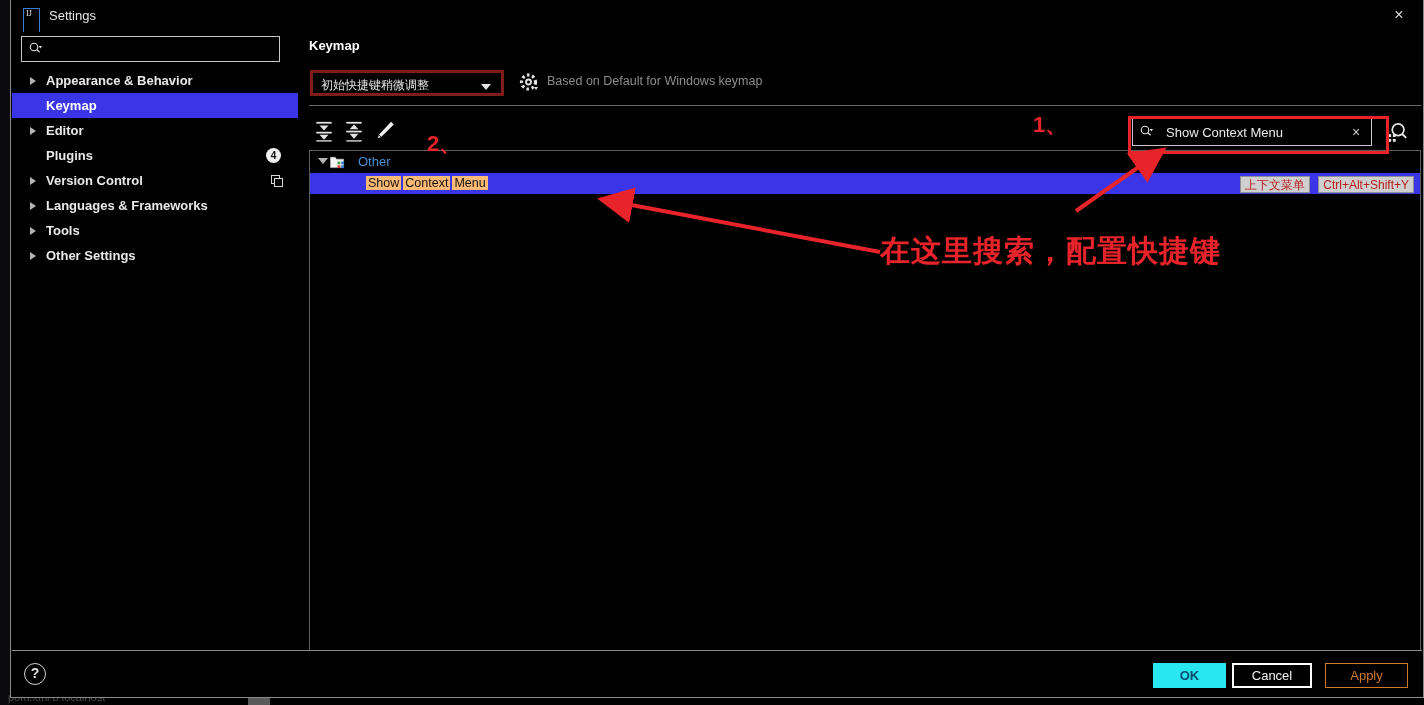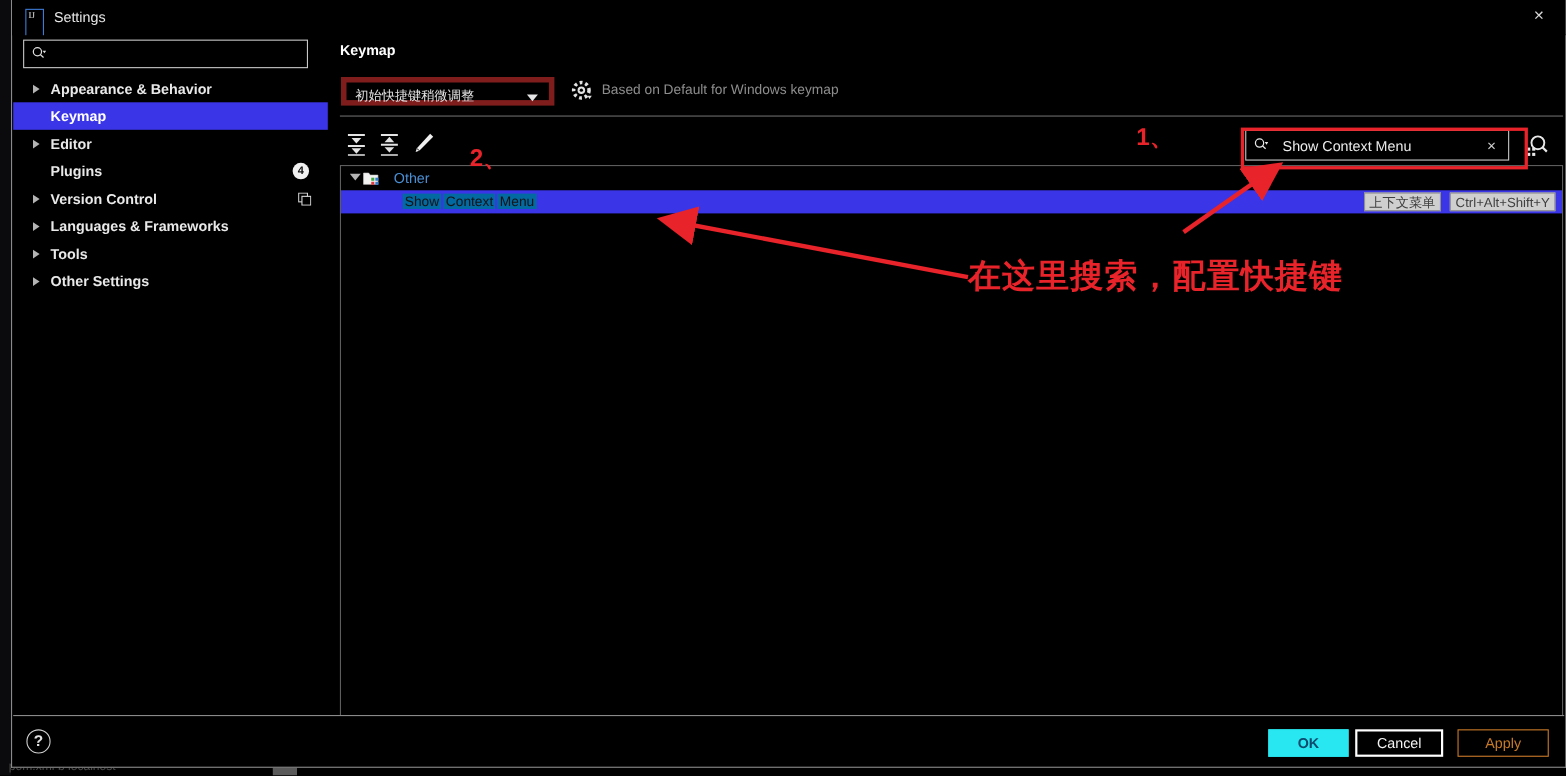--- a/index.html
+++ b/index.html
@@ -96,21 +96,21 @@
   }
 
   
   .main { position: absolute; left: 288px; top: 32px; right: 1px; bottom: 46px; }
   .panel-title {
     position: absolute; left: 10px; top: 6px; font-size: 13px;
     color: #ffffff; font-weight: bold;
   }
   .keymap-select {
     position: absolute; left: 11px; top: 38px; width: 194px; height: 26px;
-    border: 5px solid #7f1d1d; background: #000; color: #e4e4e4;
+    border: 3px solid #7f1d1d; background: #000; color: #e4e4e4;
     font-size: 12px; line-height: 24px; padding-left: 8px; cursor: pointer;
   }
   .keymap-select .caret {
     position: absolute; right: 10px; top: 11px; width: 0; height: 0;
     border-top: 6px solid #e4e4e4;
     border-left: 5px solid transparent; border-right: 5px solid transparent;
   }
   .gear-btn {
     position: absolute; left: 220px; top: 41px; width: 20px; height: 20px;
     cursor: pointer;
@@ -173,25 +173,25 @@
   }
   .row-group .glabel { margin-left: 20px; }
 
   .row-action {
     position: relative; height: 21px; background: #3b35e8; cursor: pointer;
   }
   .act-name {
     position: absolute; left: 56px; top: 2px; height: 17px; line-height: 17px;
     font-size: 12.5px; color: #0e0e0e; white-space: nowrap;
   }
-  .hl { background: #0369a1; color: #141414; padding: 0 2px; margin-right: 2px; }
+  .hl { background: #fdba74; color: #141414; padding: 0 2px; margin-right: 2px; }
   .sc-badges { position: absolute; right: 6px; top: 2px; height: 17px; }
   .sc-badge {
     display: inline-block; height: 17px; line-height: 17px;
-    background: #cfcfcf; color: #404040; font-size: 12px;
+    background: #cfcfcf; color: #b91c1c; font-size: 12px;
     padding: 0 4px; margin-left: 4px; border: 1px solid #8f8f8f;
   }
 
   
   .anno { position: absolute; color: #e8232a; pointer-events: none; }
   .anno-1 { left: 1033px; top: 110px; font-size: 22px; font-weight: bold; }
   .anno-2 { left: 427px; top: 129px; font-size: 22px; font-weight: bold; }
   .anno-text {
     left: 880px; top: 231px; font-size: 30px; font-weight: bold;
     letter-spacing: 1px;

